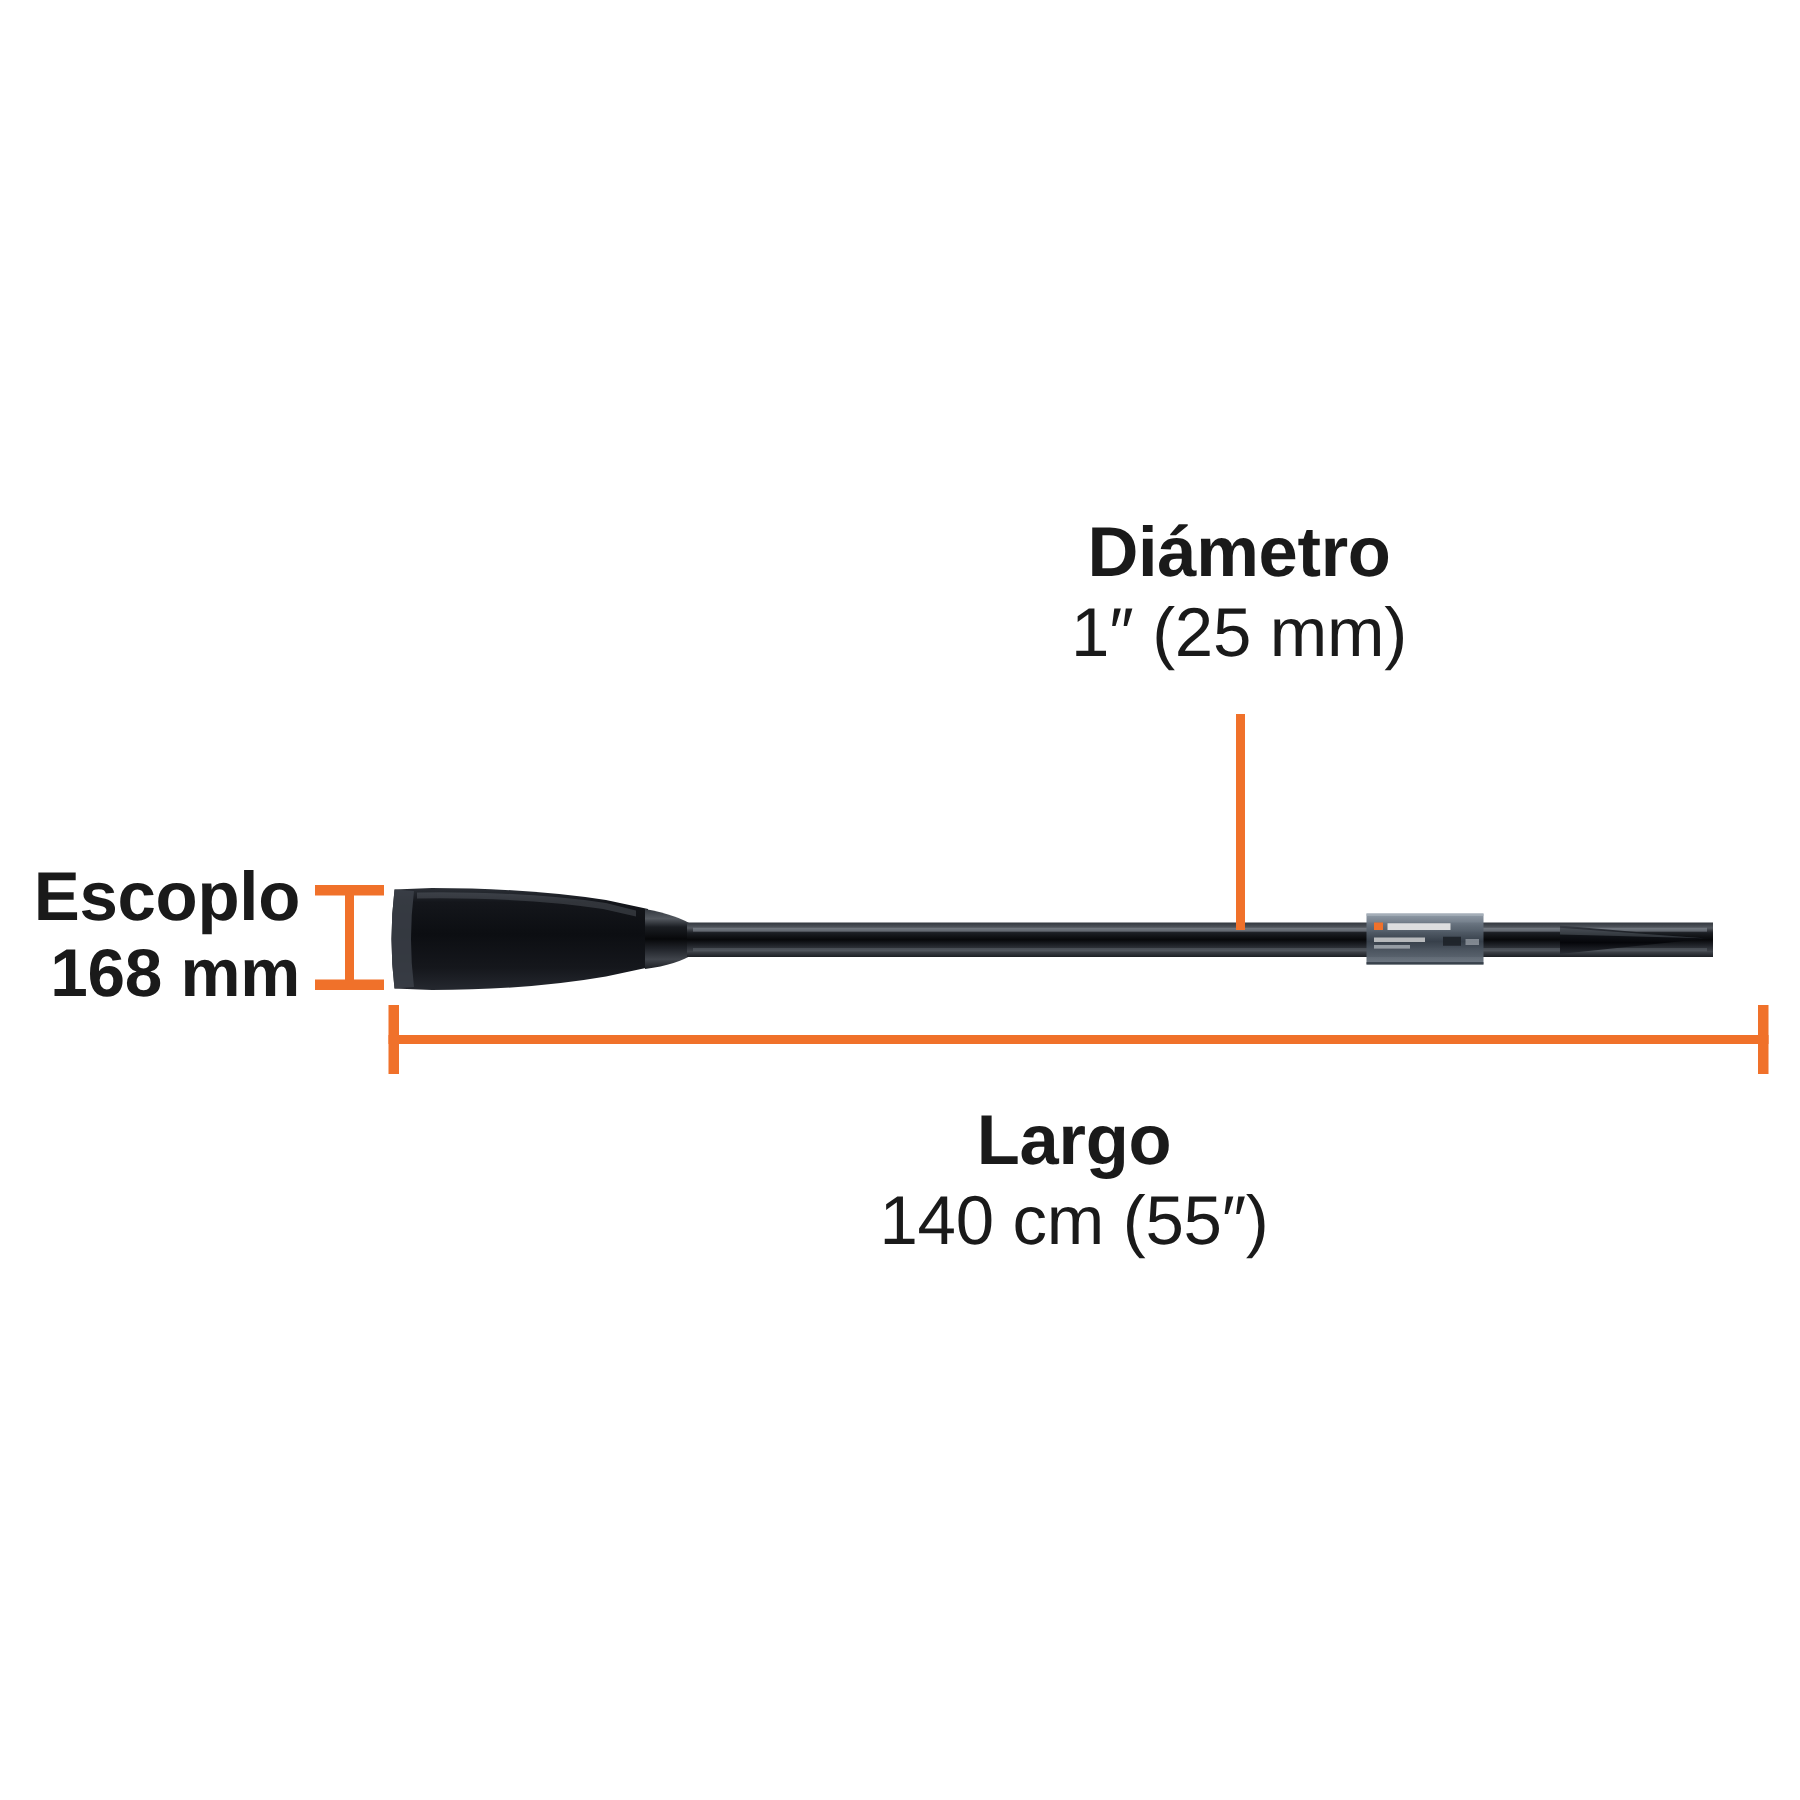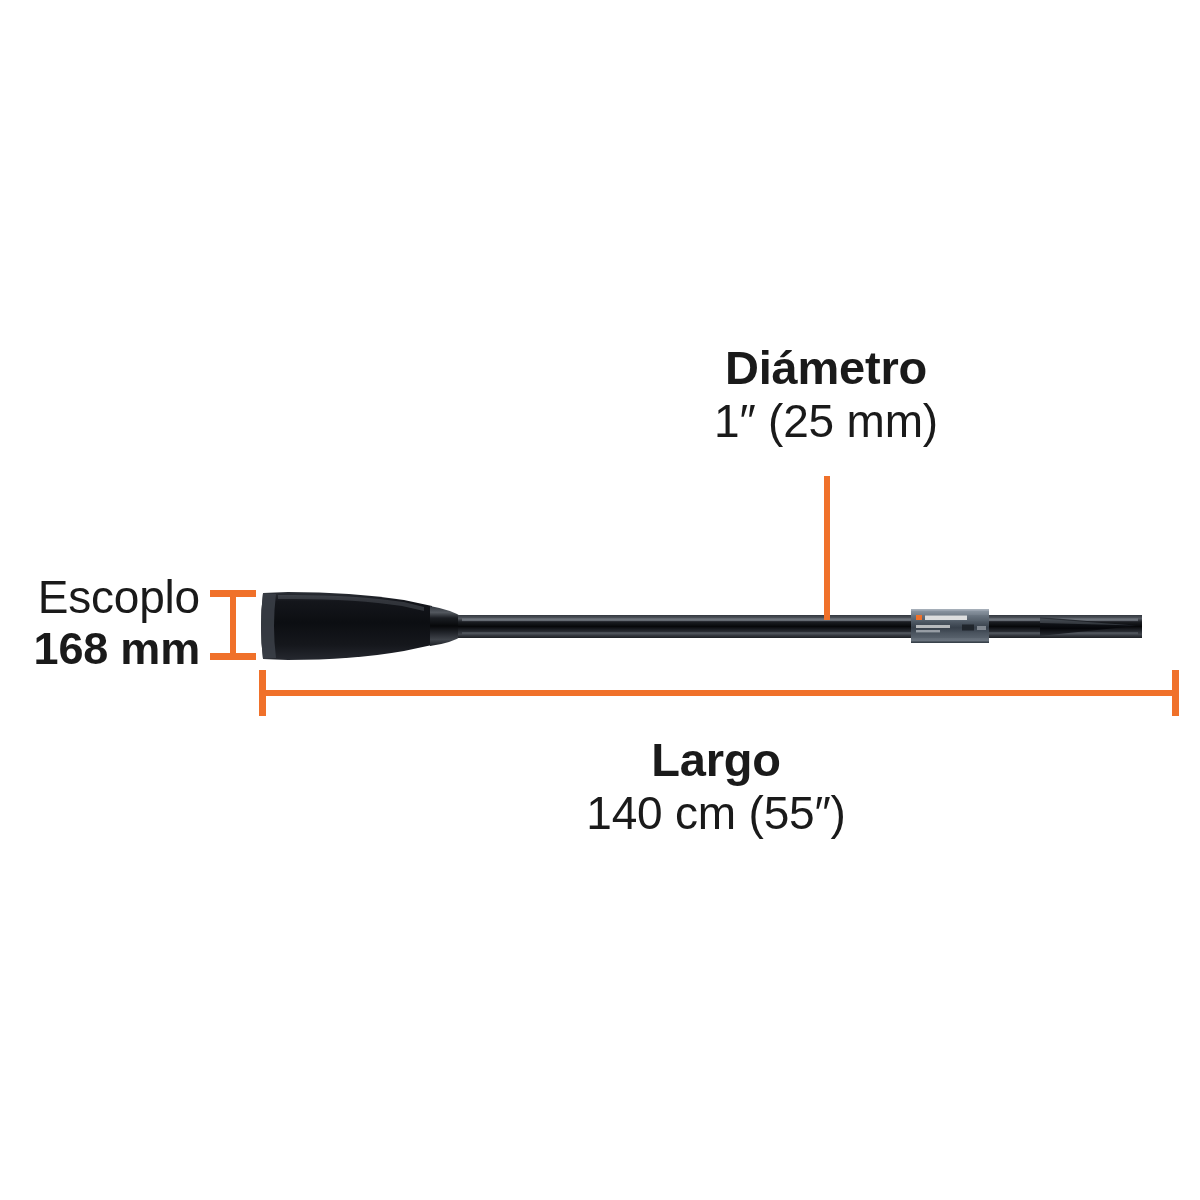--- a/index.html
+++ b/index.html
@@ -50,21 +50,21 @@
   #label-diametro .line-2 { font-size: 46px; margin-top: 4px; }
 
   
   #label-escoplo {
     left: 0;
     top: 573px;
     width: 200px;
     text-align: right;
     font-size: 45px;
   }
-  #label-escoplo .line-1 { font-size: 46px; font-weight: 400; }
+  #label-escoplo .line-1 { font-size: 46px; font-weight: 700; }
   #label-escoplo .line-2 { font-size: 45px; font-weight: 700; margin-top: 3px; }
 
   
   #label-largo {
     left: 0;
     top: 735px;
     width: 1432px;
     text-align: center;
     font-size: 46px;
   }

